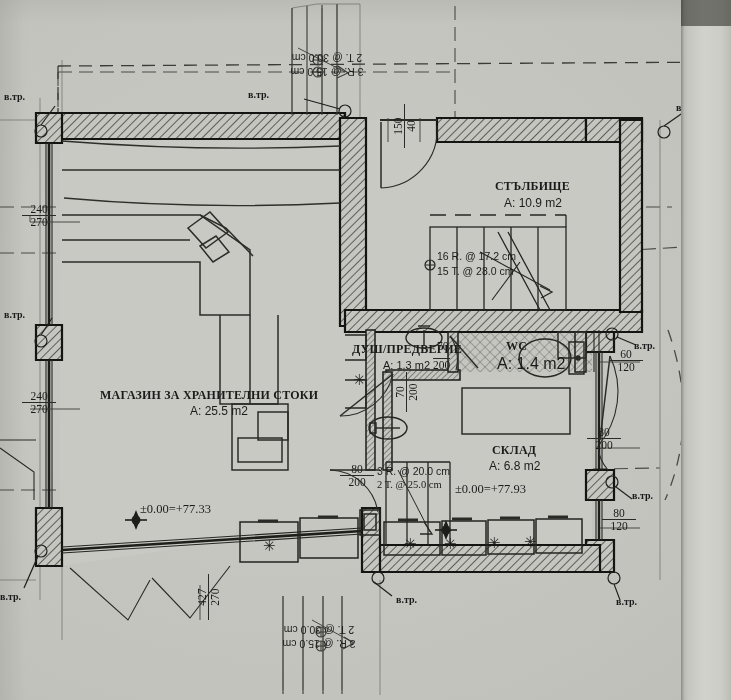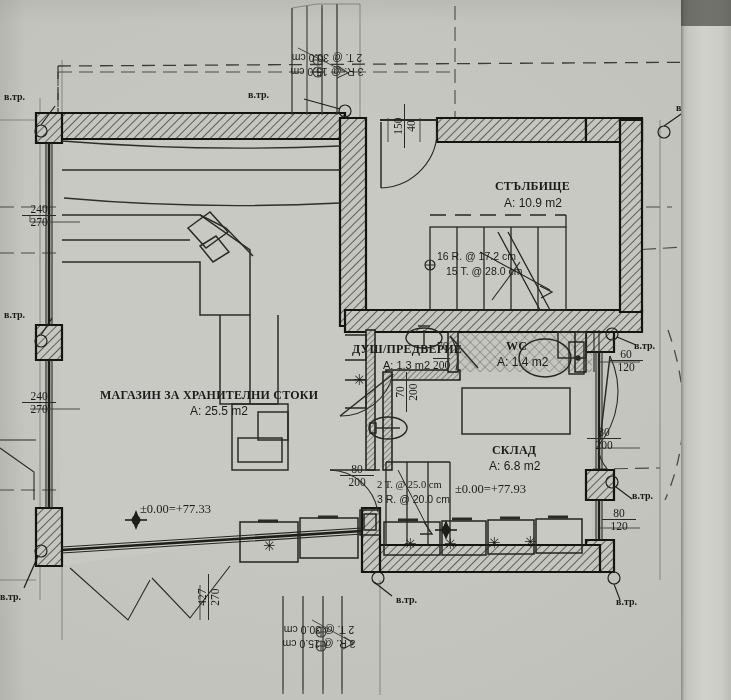--- a/index.html
+++ b/index.html
@@ -364,33 +364,33 @@
     </g>
   </svg>
 
   <div class="lbl roomname" style="left:100px;top:389px;">МАГАЗИН ЗА ХРАНИТЕЛНИ СТОКИ</div>
   <div class="lbl roomarea" style="left:190px;top:405px;">A: 25.5 m2</div>
   <div class="lbl elev" style="left:140px;top:503px;">±0.00=+77.33</div>
 
   <div class="lbl roomname" style="left:495px;top:180px;">СТЪЛБИЩЕ</div>
   <div class="lbl roomarea" style="left:504px;top:197px;">A: 10.9 m2</div>
   <div class="lbl stairnote" style="left:437px;top:251px;">16 R. @ 17.2 cm</div>
-  <div class="lbl stairnote" style="left:446px;top:266px;">15 T. @ 28.0 cm</div>
+  <div class="lbl stairnote" style="left:437px;top:266px;">15 T. @ 28.0 cm</div>
 
   <div class="lbl roomname" style="left:352px;top:343px;font-size:12px;">ДУШ/ПРЕДВЕРИЕ</div>
   <div class="lbl roomarea" style="left:383px;top:360px;font-size:11px;">A: 1.3 m2</div>
 
   <div class="lbl roomname" style="left:506px;top:340px;">WC</div>
-  <div class="lbl roomarea" style="left:497px;top:356px;font-size:12px;">A: 1.4 m2</div>
+  <div class="lbl roomarea" style="left:497px;top:356px;font-size:16px;">A: 1.4 m2</div>
 
   <div class="lbl roomname" style="left:492px;top:444px;">СКЛАД</div>
   <div class="lbl roomarea" style="left:489px;top:460px;">A: 6.8 m2</div>
   <div class="lbl elev" style="left:455px;top:483px;">±0.00=+77.93</div>
 
-  <div class="lbl stairnote" style="left:377px;top:466px;margin-top:28px;">3 R. @ 20.0 cm</div>
+  <div class="lbl stairnote" style="left:377px;top:466px;">3 R. @ 20.0 cm</div>
   <div class="lbl stairnote" style="left:377px;top:480px;font-family:Liberation Serif, serif;">2 T. @ 25.0 cm</div>
 
   <div class="lbl stairnote rot180" style="left:272px;top:52px;width:110px;text-align:center;">2 T. @ 30.0 cm</div>
   <div class="lbl stairnote rot180" style="left:272px;top:66px;width:110px;text-align:center;">3 R. @ 15.0 cm</div>
 
   <div class="lbl stairnote rot180" style="left:264px;top:624px;width:110px;text-align:center;">2 T. @ 30.0 cm</div>
   <div class="lbl stairnote rot180" style="left:264px;top:638px;width:110px;text-align:center;">3 R. @ 15.0 cm</div>
 
   <div class="dimfrac" style="left:22px;top:203px;">
     <div class="top">240</div>

